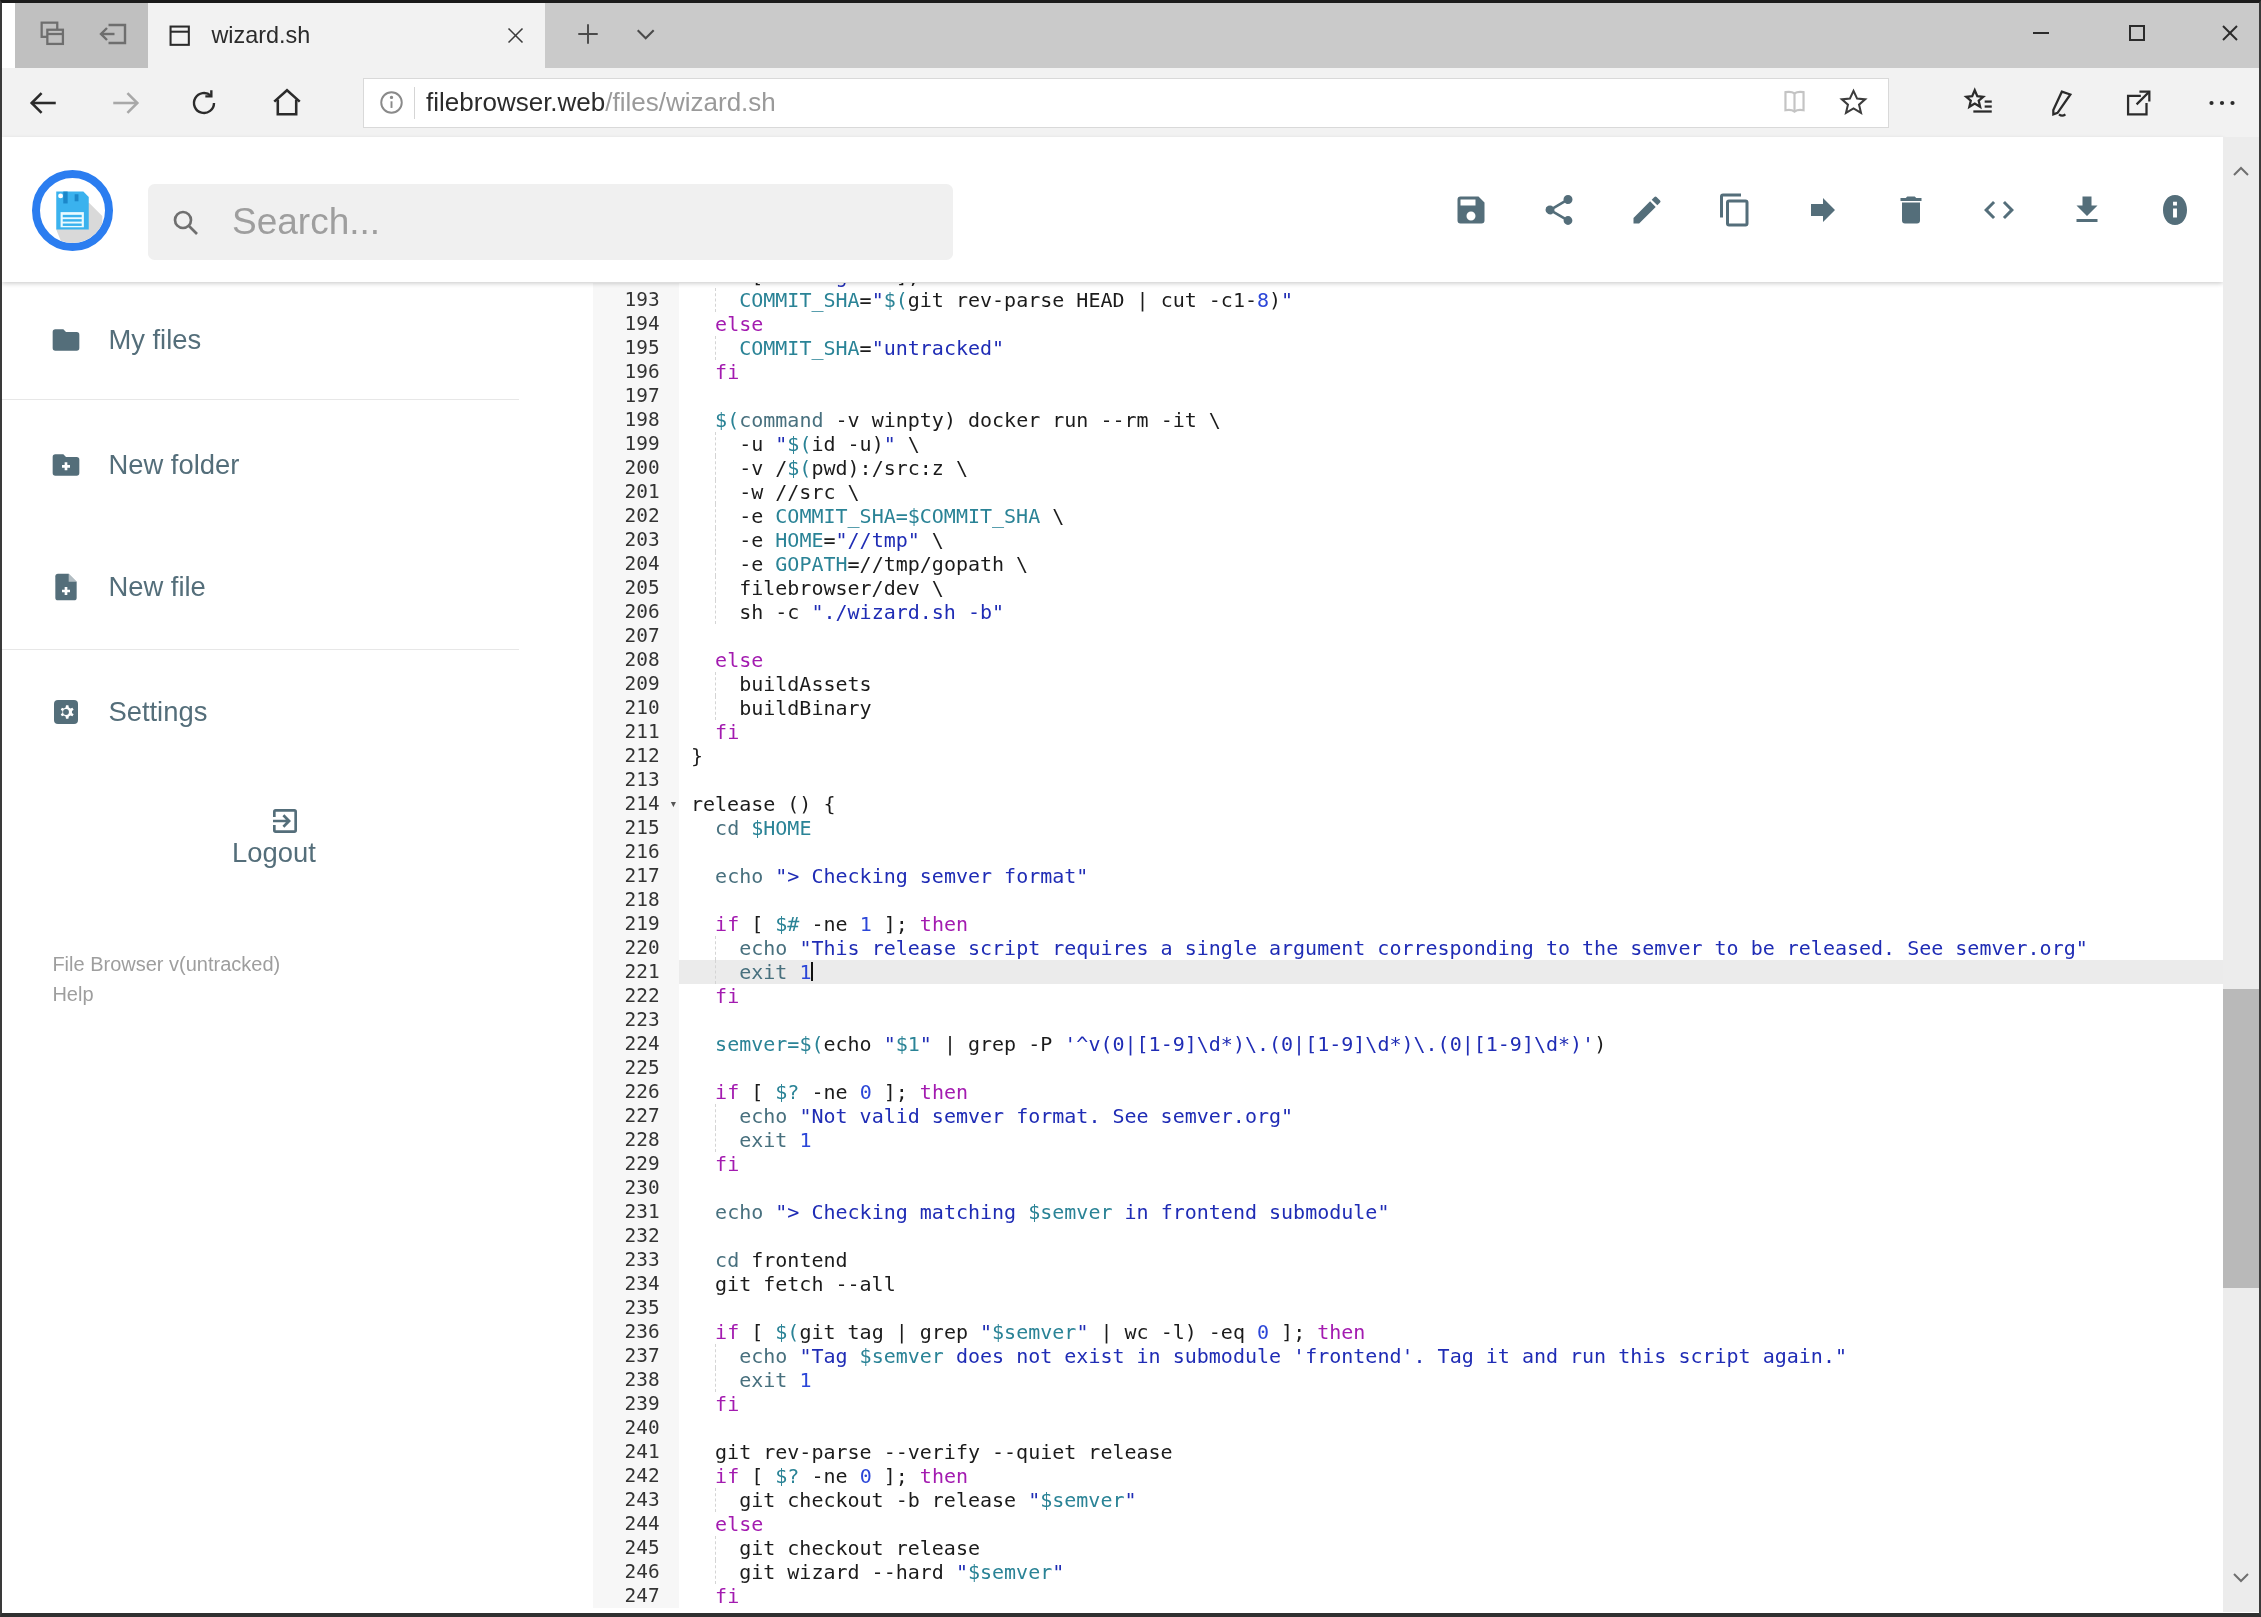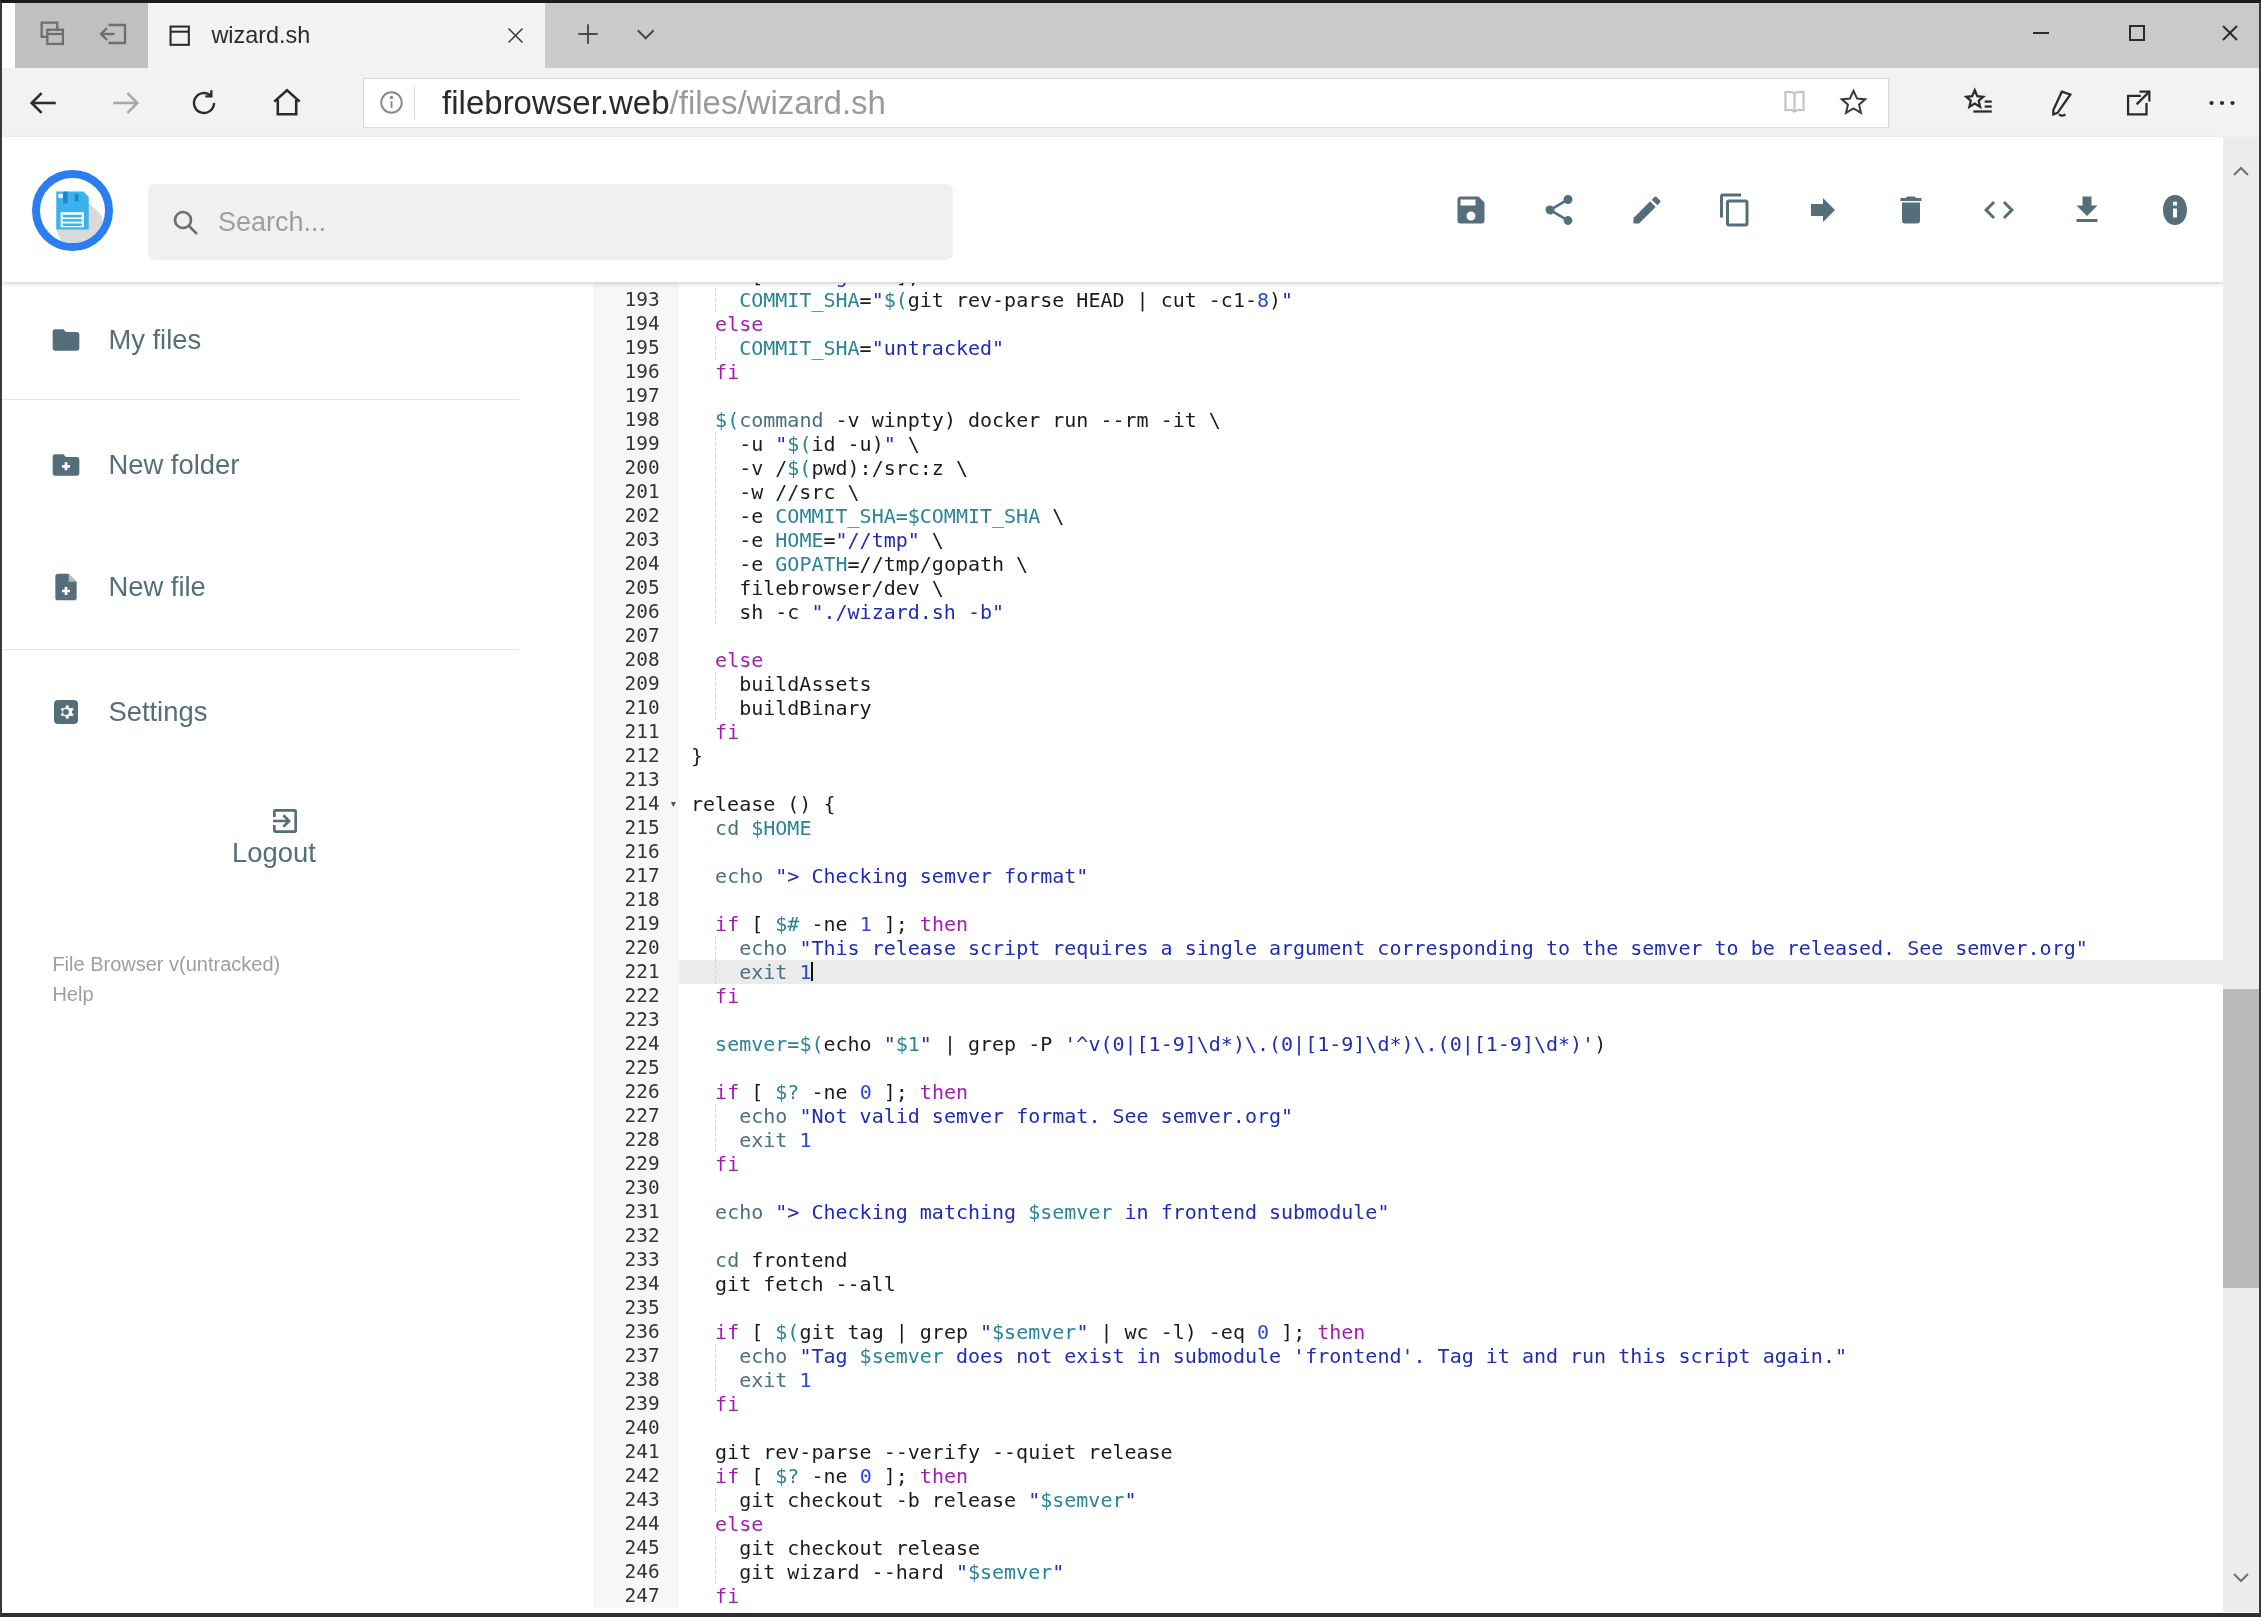--- a/index.html
+++ b/index.html
@@ -20,32 +20,32 @@
        display:flex;align-items:center;}
   .tab-title{font-size:23.4px;color:#2b2b2b;margin-left:18px;white-space:nowrap;}
   .winctl{position:absolute;top:0;height:65px;width:52px;display:flex;align-items:center;justify-content:center;}
 
   
   .navbar{position:absolute;left:0;top:68px;width:100%;height:69px;background:#f2f2f2;border-bottom:0.8px solid #e2e2e2;}
   .nbtn{position:absolute;top:0;height:69px;width:57px;display:flex;align-items:center;justify-content:center;}
   .urlbox{position:absolute;left:363px;top:9.7px;width:1526px;height:50px;background:#fff;border:0.8px solid #d9d9d9;
           display:flex;align-items:center;box-sizing:border-box;}
   .url-divider{width:0.8px;height:32px;background:#d5d5d5;margin:0 11.3px 0 8px;}
-  .urltext{font-size:33px;white-space:nowrap;flex:1;margin-left:16px;}
+  .urltext{font-size:26px;white-space:nowrap;flex:1;}
   .url-host{color:#2b2b2b;}
   .url-path{color:#9a9a9a;}
 
   
   .appheader{position:absolute;left:2.4px;top:137px;right:38px;height:145px;background:#fff;
              box-shadow:0 2.4px 4.8px rgba(0,0,0,0.22);z-index:5;}
   .logo{position:absolute;left:32px;top:170px;width:81px;height:81px;border-radius:50%;
         border:8px solid var(--accent,#2b7df0);background:#fff;box-sizing:border-box;z-index:6;overflow:hidden;}
   .searchbox{position:absolute;left:148px;top:184px;width:805px;height:76px;background:#f0f0f0;border-radius:6.5px;
              display:flex;align-items:center;z-index:6;}
-  .search-ph{font-size:27px;color:#9e9e9e;margin-left:17px;}
+  .search-ph{font-size:37px;color:#9e9e9e;margin-left:31px;}
   .hdr-actions{position:absolute;left:1453px;top:192px;display:flex;gap:52px;z-index:6;}
   .hdr-actions svg{width:36px;height:36px;fill:var(--icon,#546e7a);cursor:pointer;}
 
   
   .sidebar{position:absolute;left:2.4px;top:137px;width:517px;bottom:4.8px;background:#fff;z-index:4;padding-left:48px;}
   .side-item{position:absolute;left:0;width:517px;height:57px;display:flex;align-items:center;cursor:pointer;}
   .side-item svg{width:32px;height:32px;margin-left:48px;fill:var(--icon,#546e7a);flex:none;}
   .side-label{font-size:27.4px;font-weight:500;color:var(--icon,#546e7a);margin-left:26px;white-space:nowrap;}
   .side-div{position:absolute;left:0;width:517px;height:0.8px;background:#e7e7e7;}
   .side-footer{position:absolute;left:50px;top:812px;font-size:20px;color:#9e9e9e;line-height:30px;}

